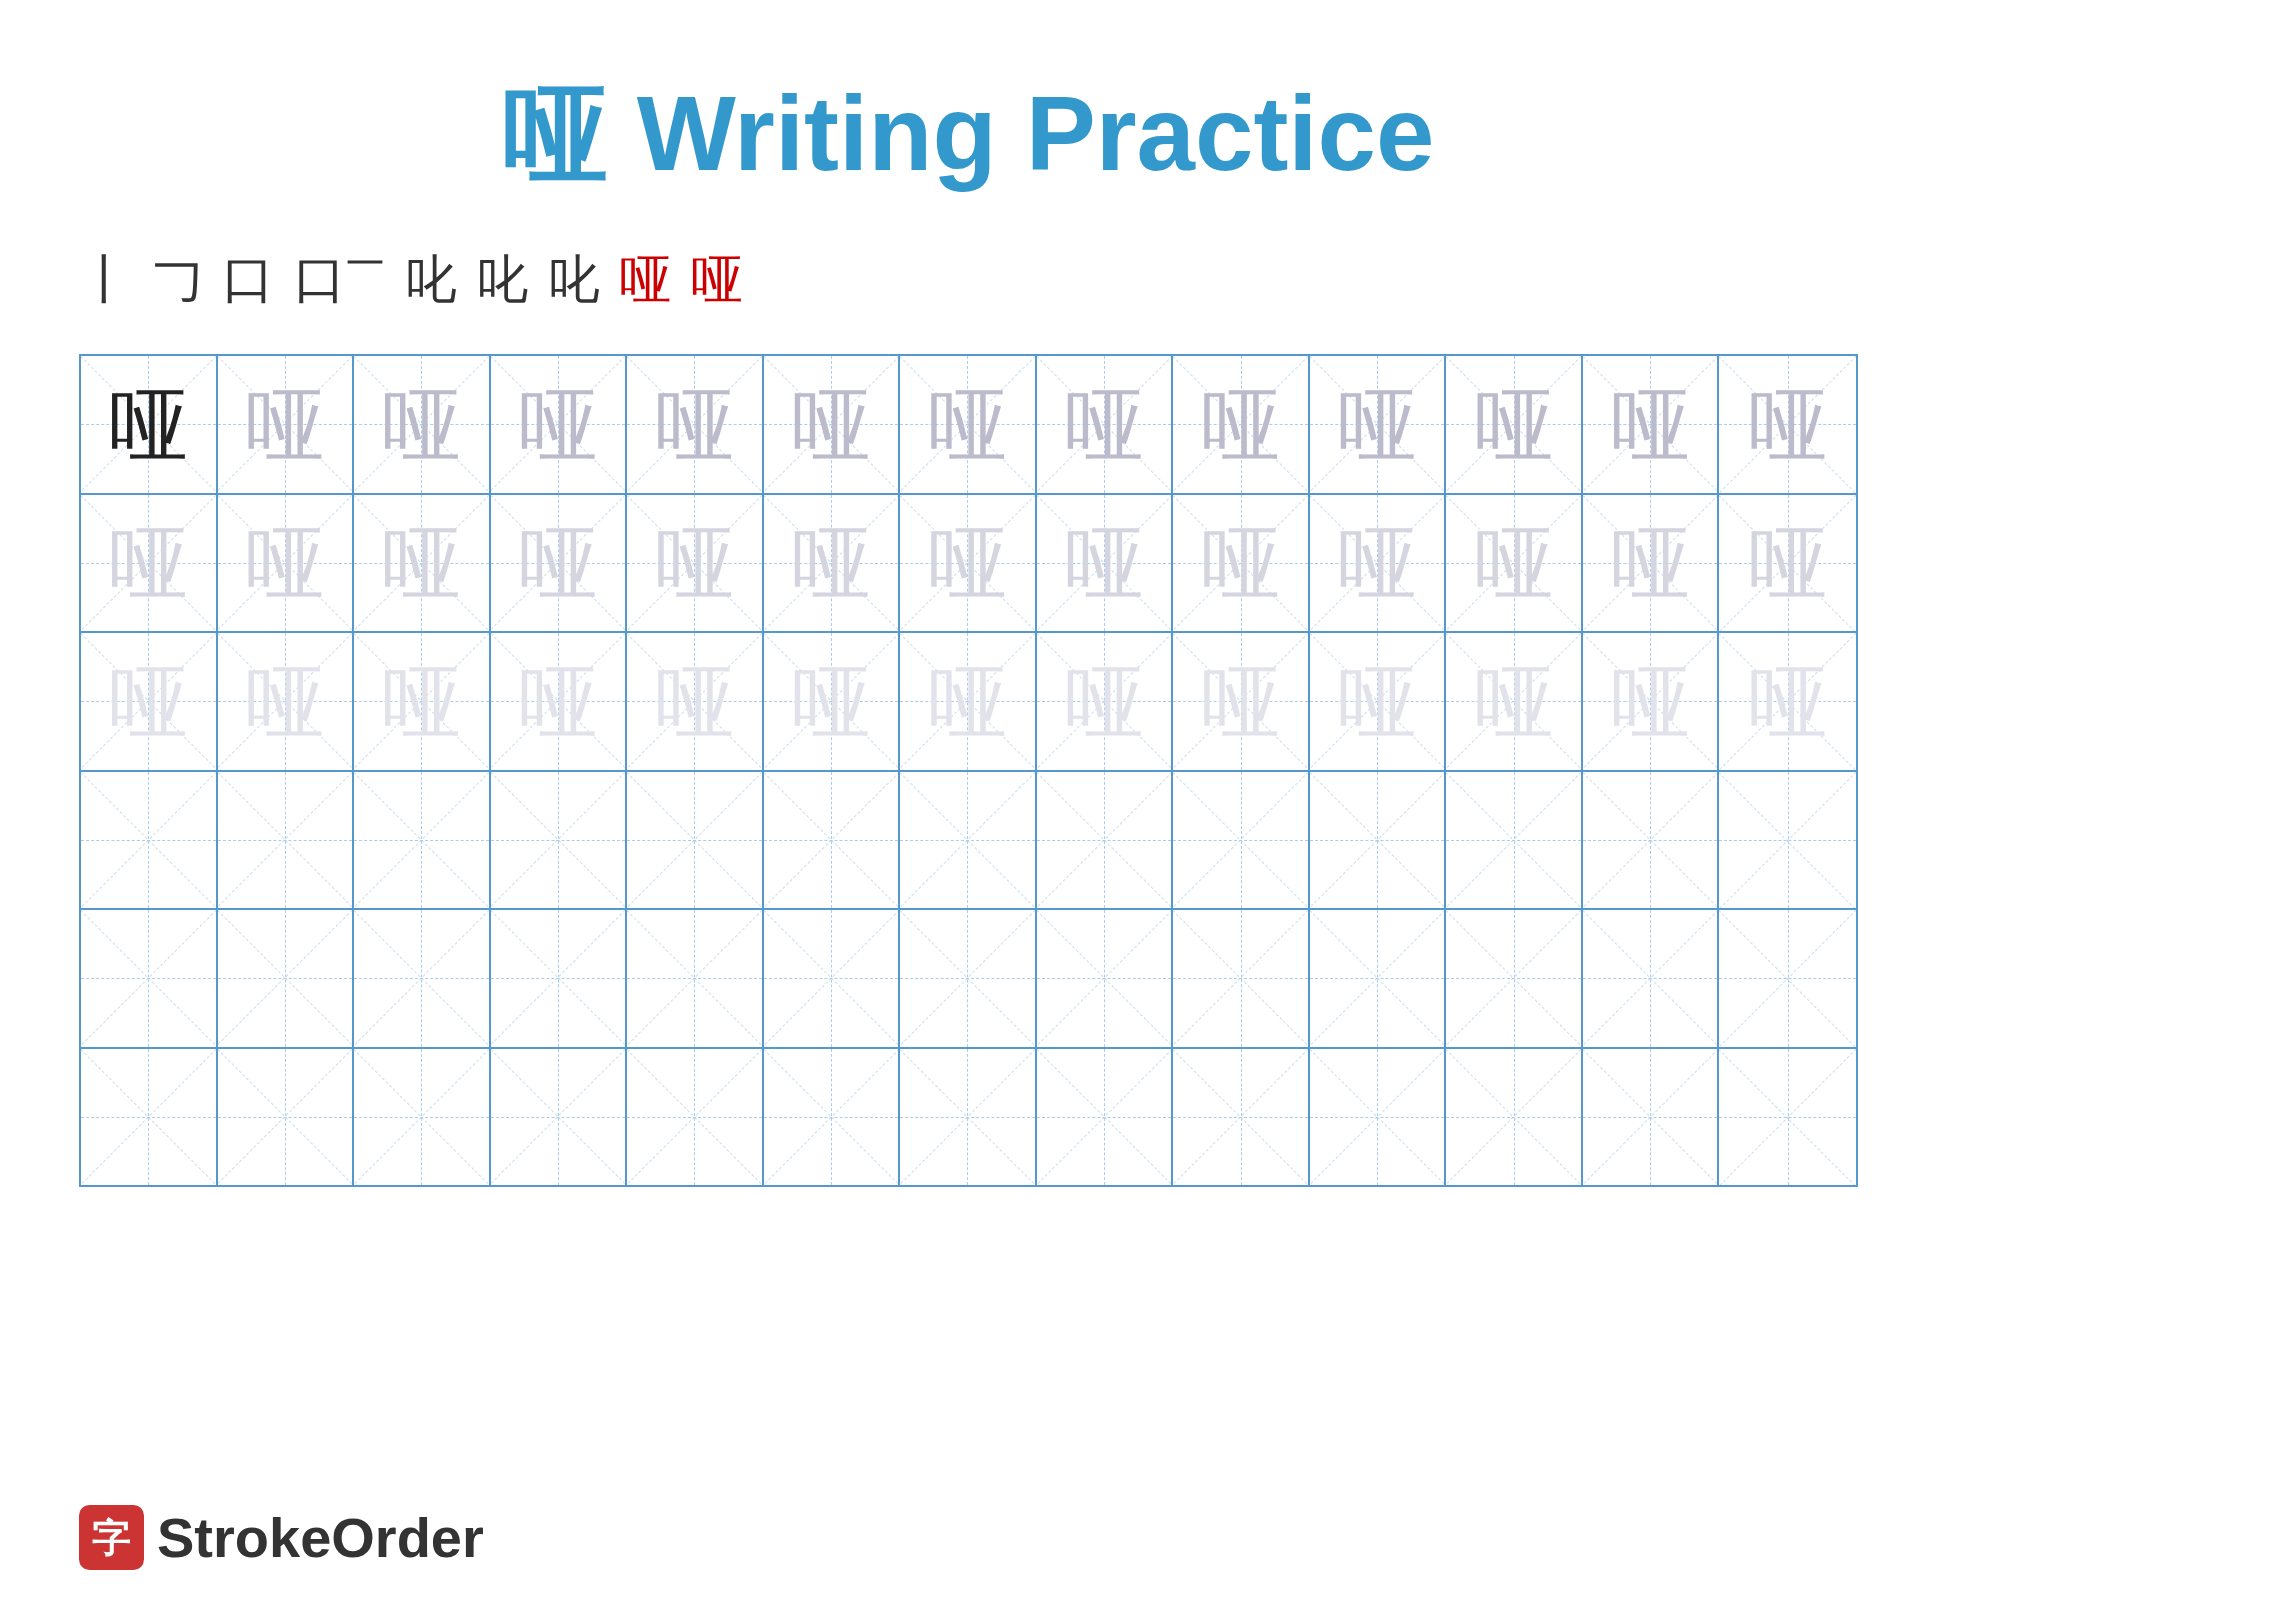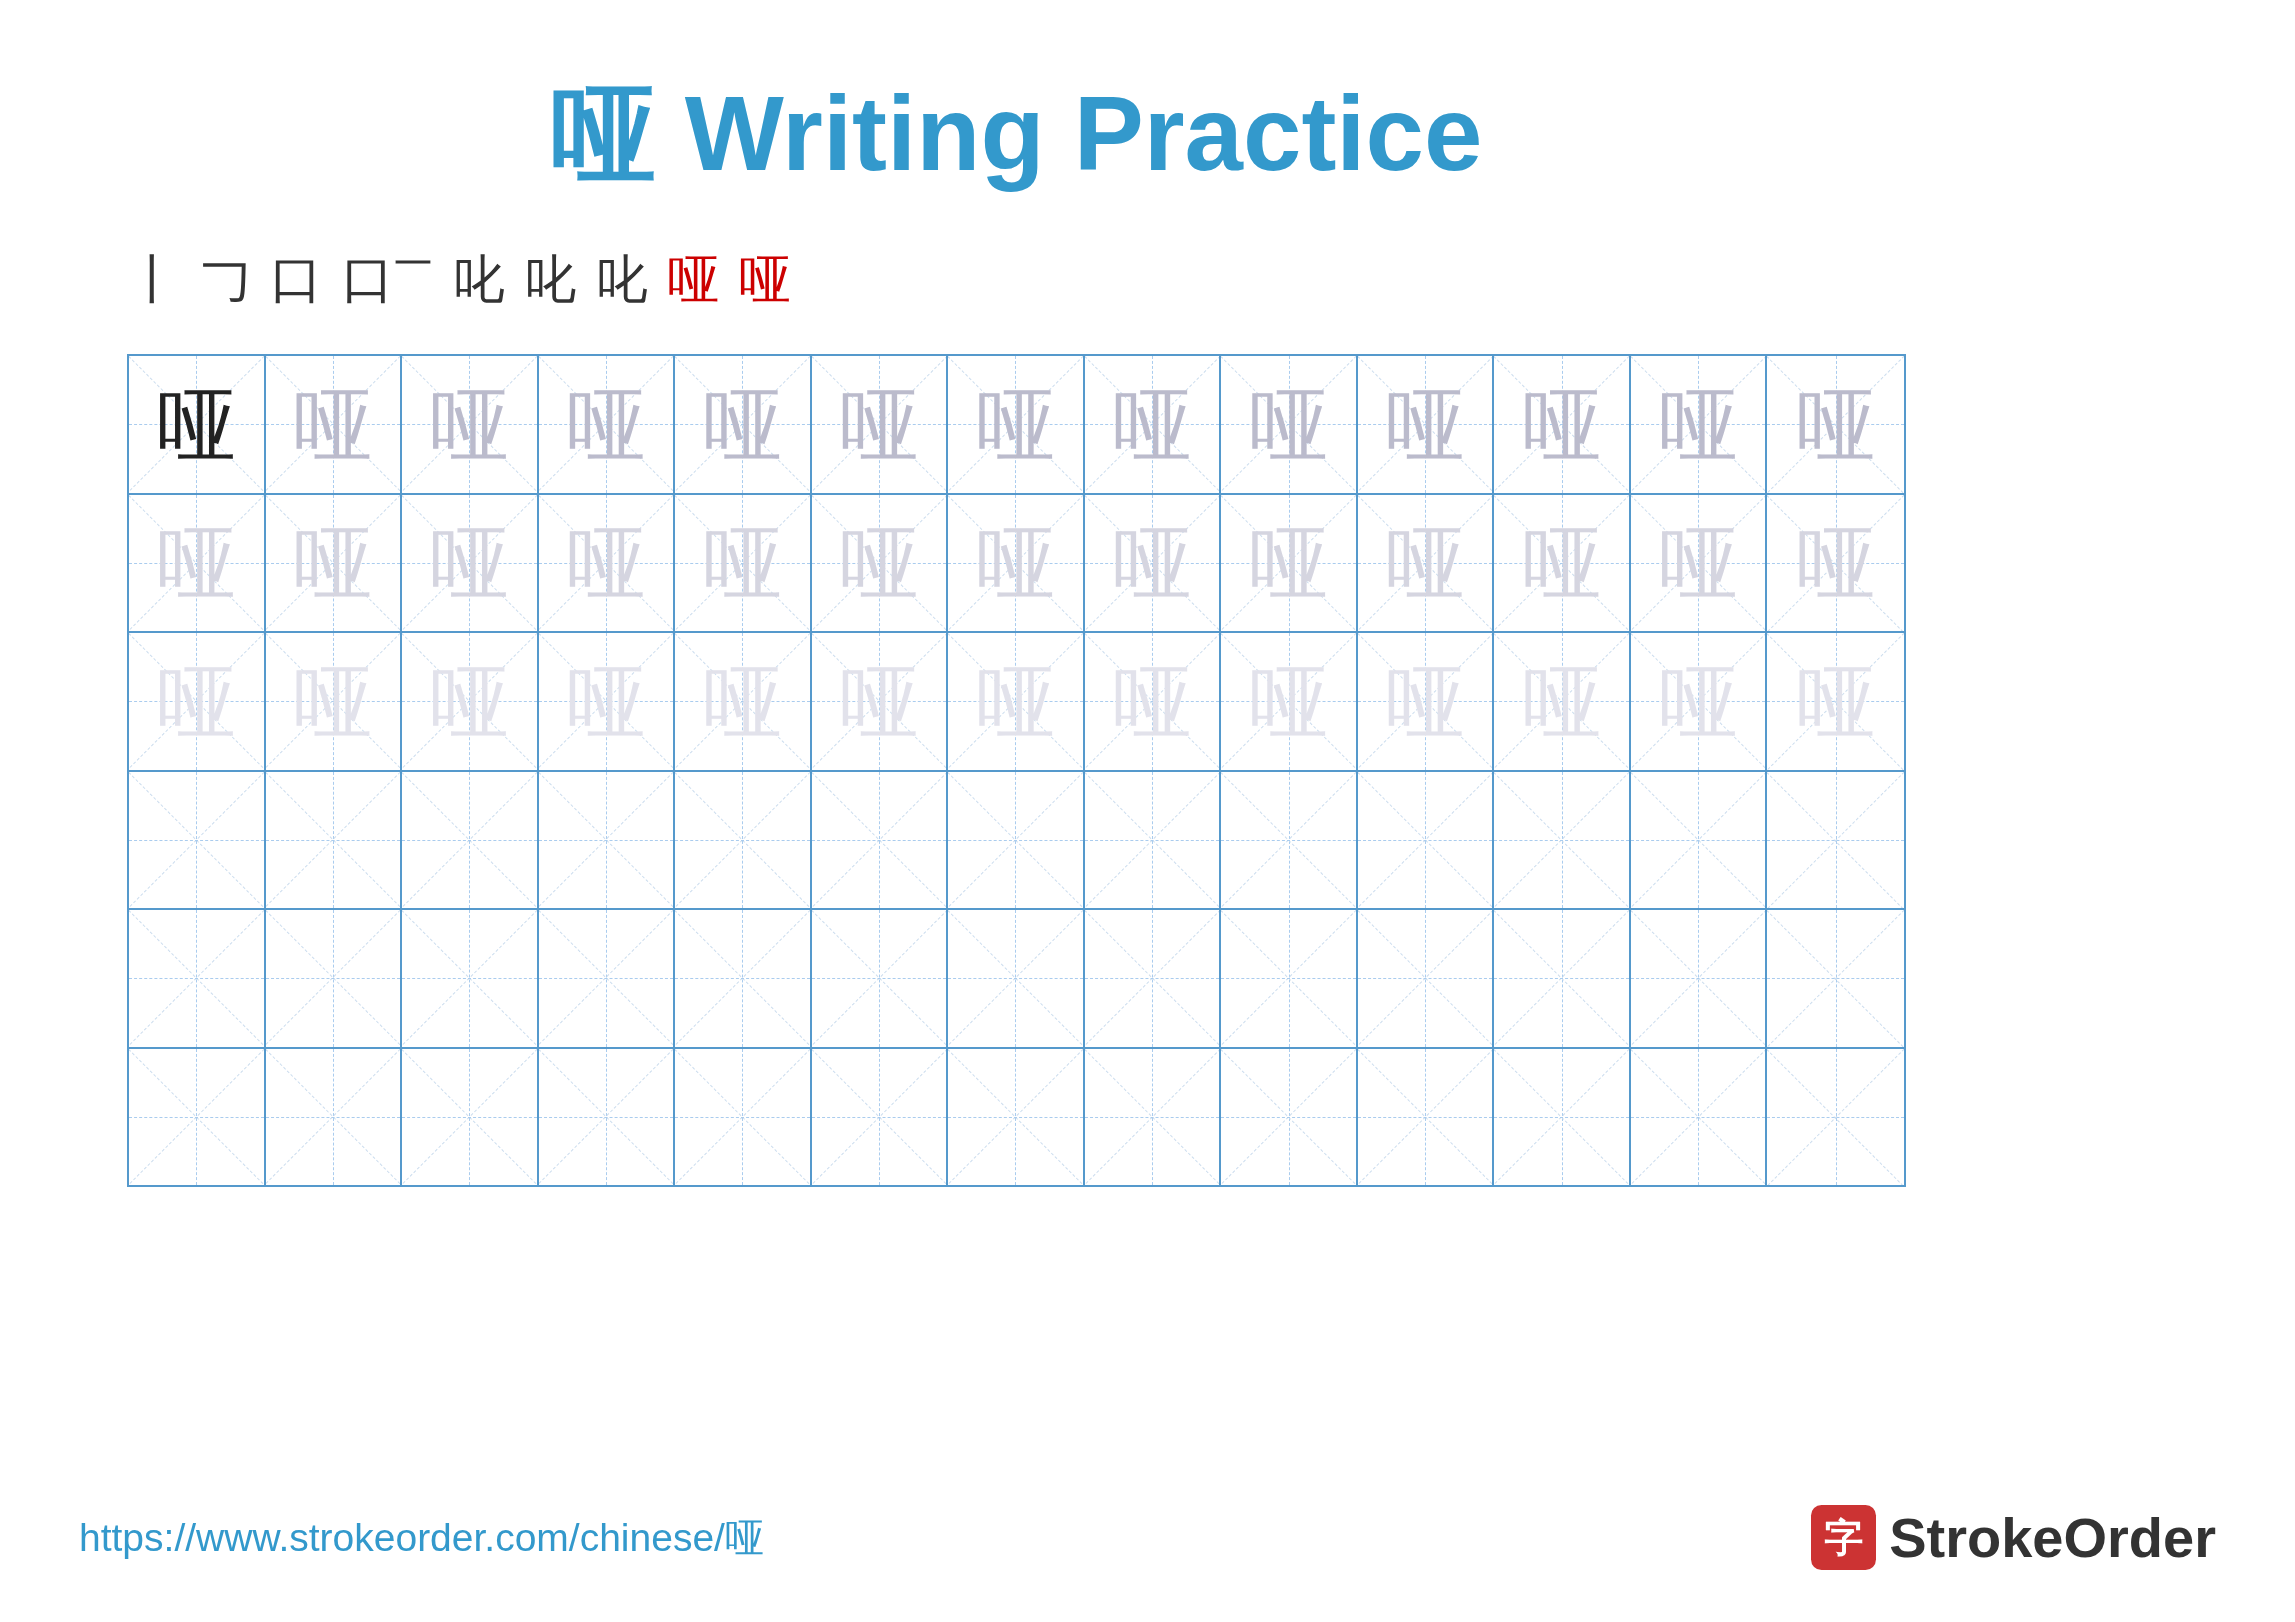--- a/index.html
+++ b/index.html
@@ -13,21 +13,20 @@
       overflow: hidden;
     }
 
     .page-container {
       width: 1937px;
       height: 1622px;
       padding: 52px 79px;
       display: flex;
       flex-direction: column;
       align-items: center;
-      margin-left: 48px;
     }
 
     .title {
       font-size: 105px;
       font-weight: bold;
       color: #3399cc;
       text-align: center;
       margin-bottom: 39px;
       margin-top: 13px;
     }
@@ -513,19 +512,18 @@
         </div>
         <div class="grid-cell">
           <div class="cell-inner"></div>
         </div>
       </div>
     </div>
 
 </div>
 
 <div class="footer">
-  <span class="footer-url">https://www.strokeorder.com/chinese/哑</span>
   <div class="footer-brand">
     <div class="brand-icon">字</div>
     <span class="brand-name">StrokeOrder</span>
   </div>
 </div>
 
 
 </body></html>

